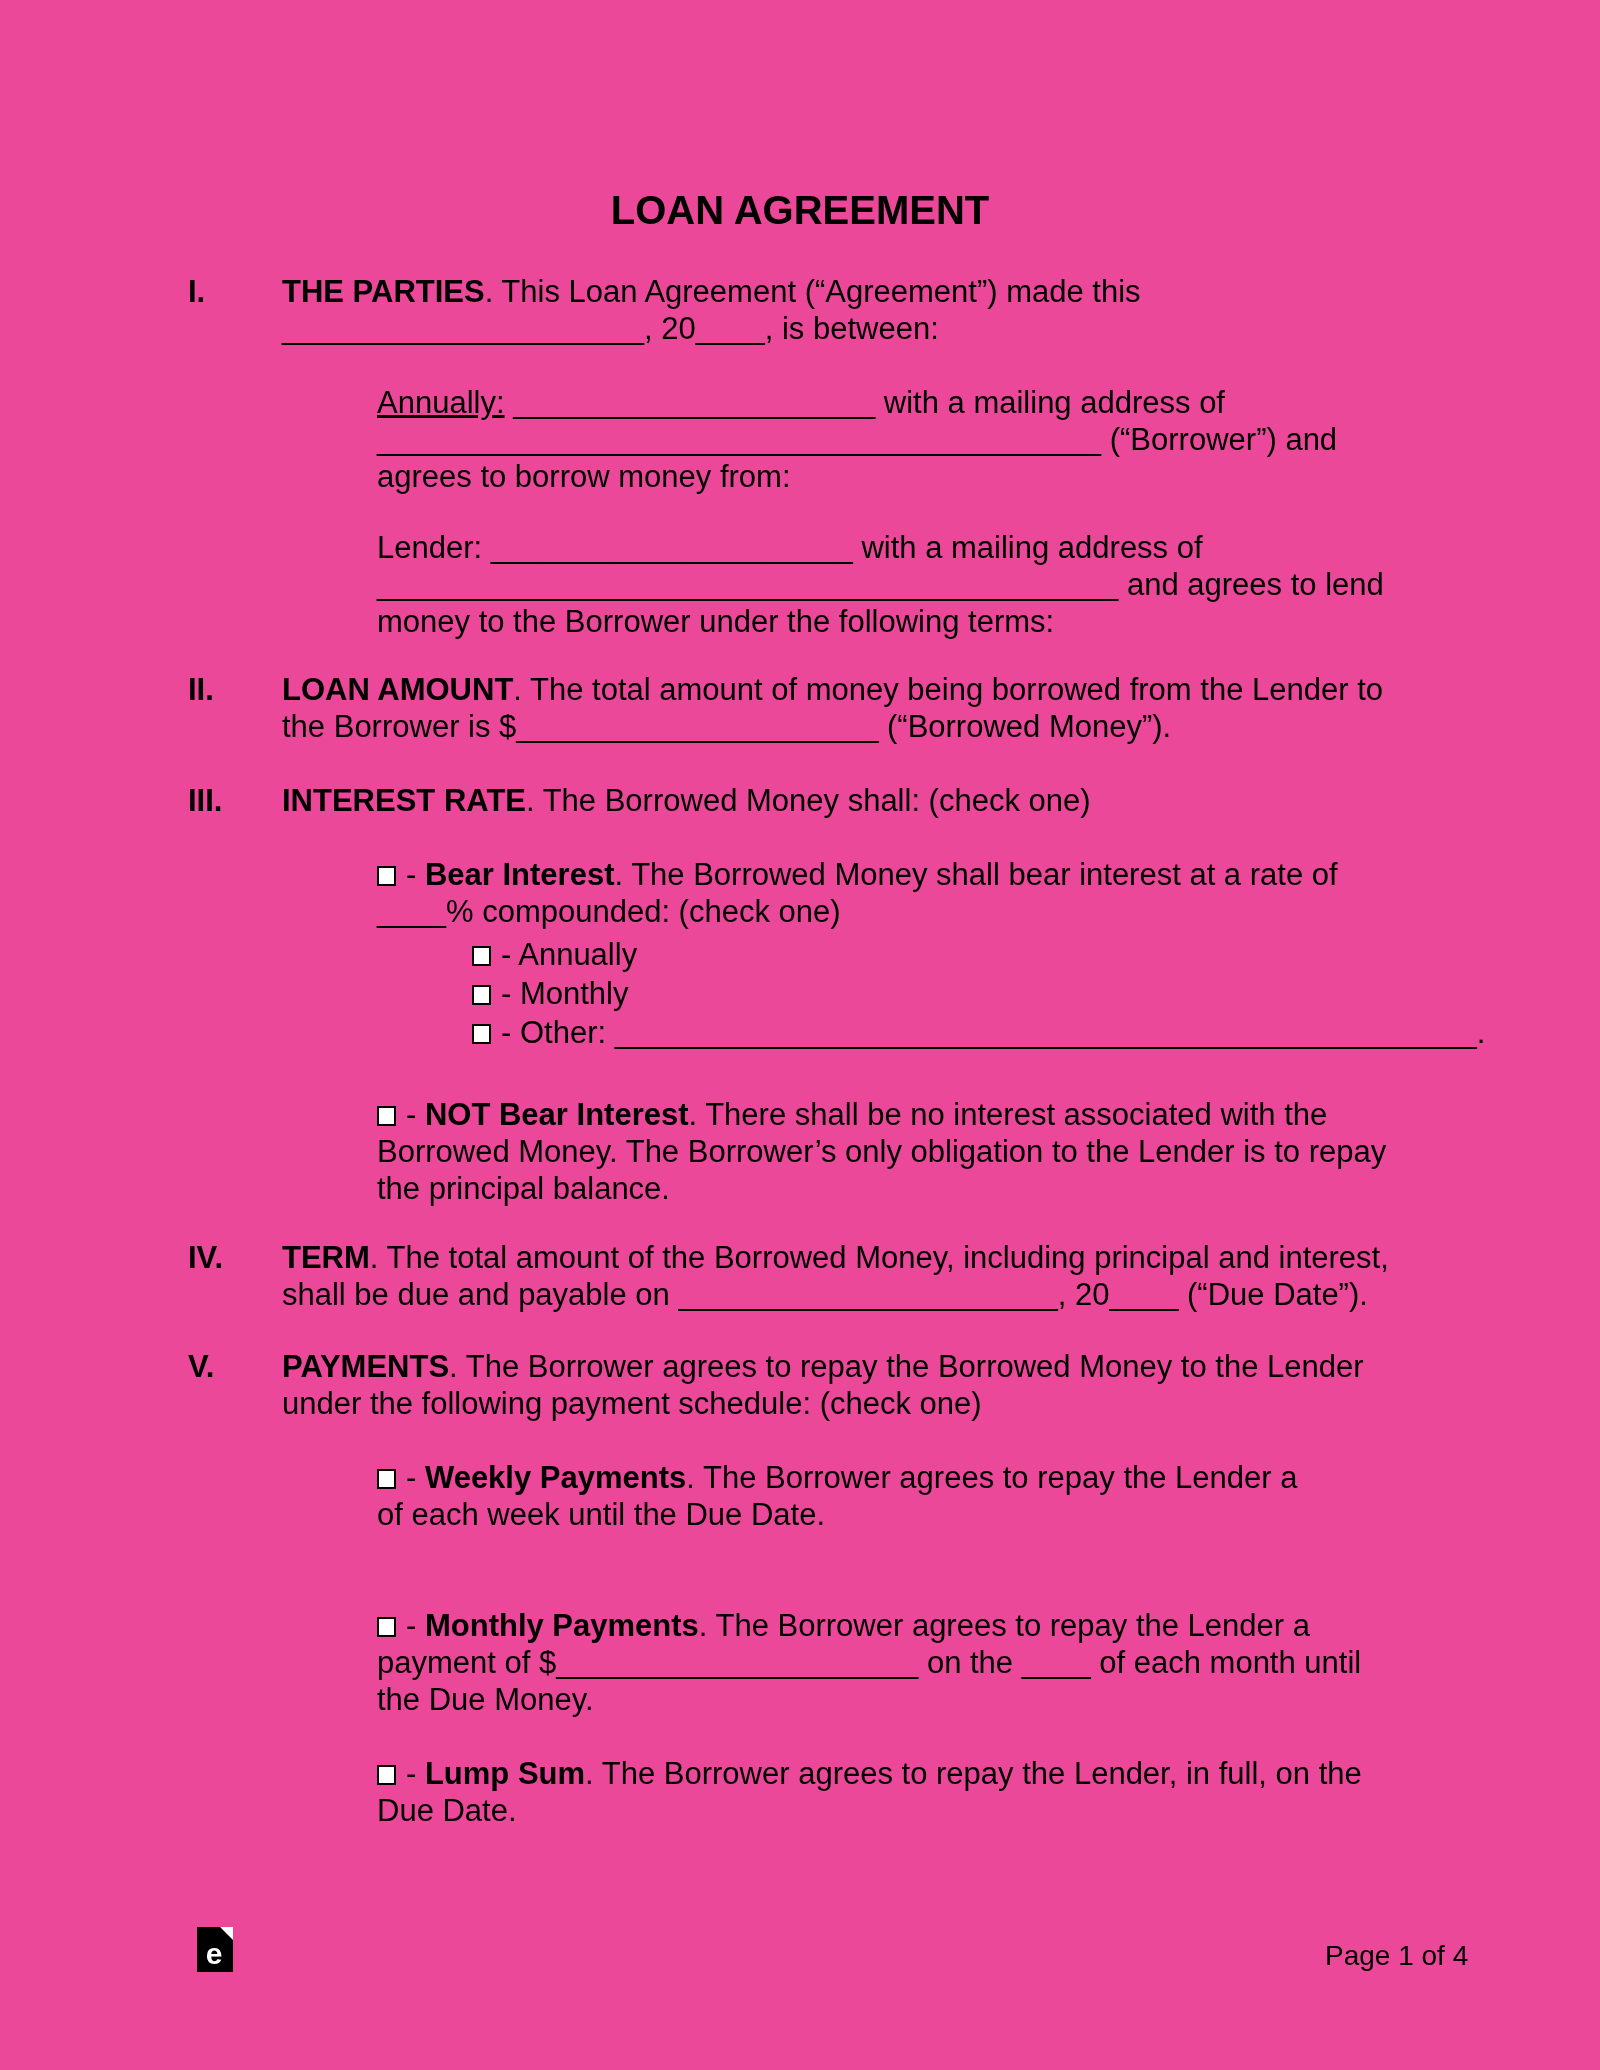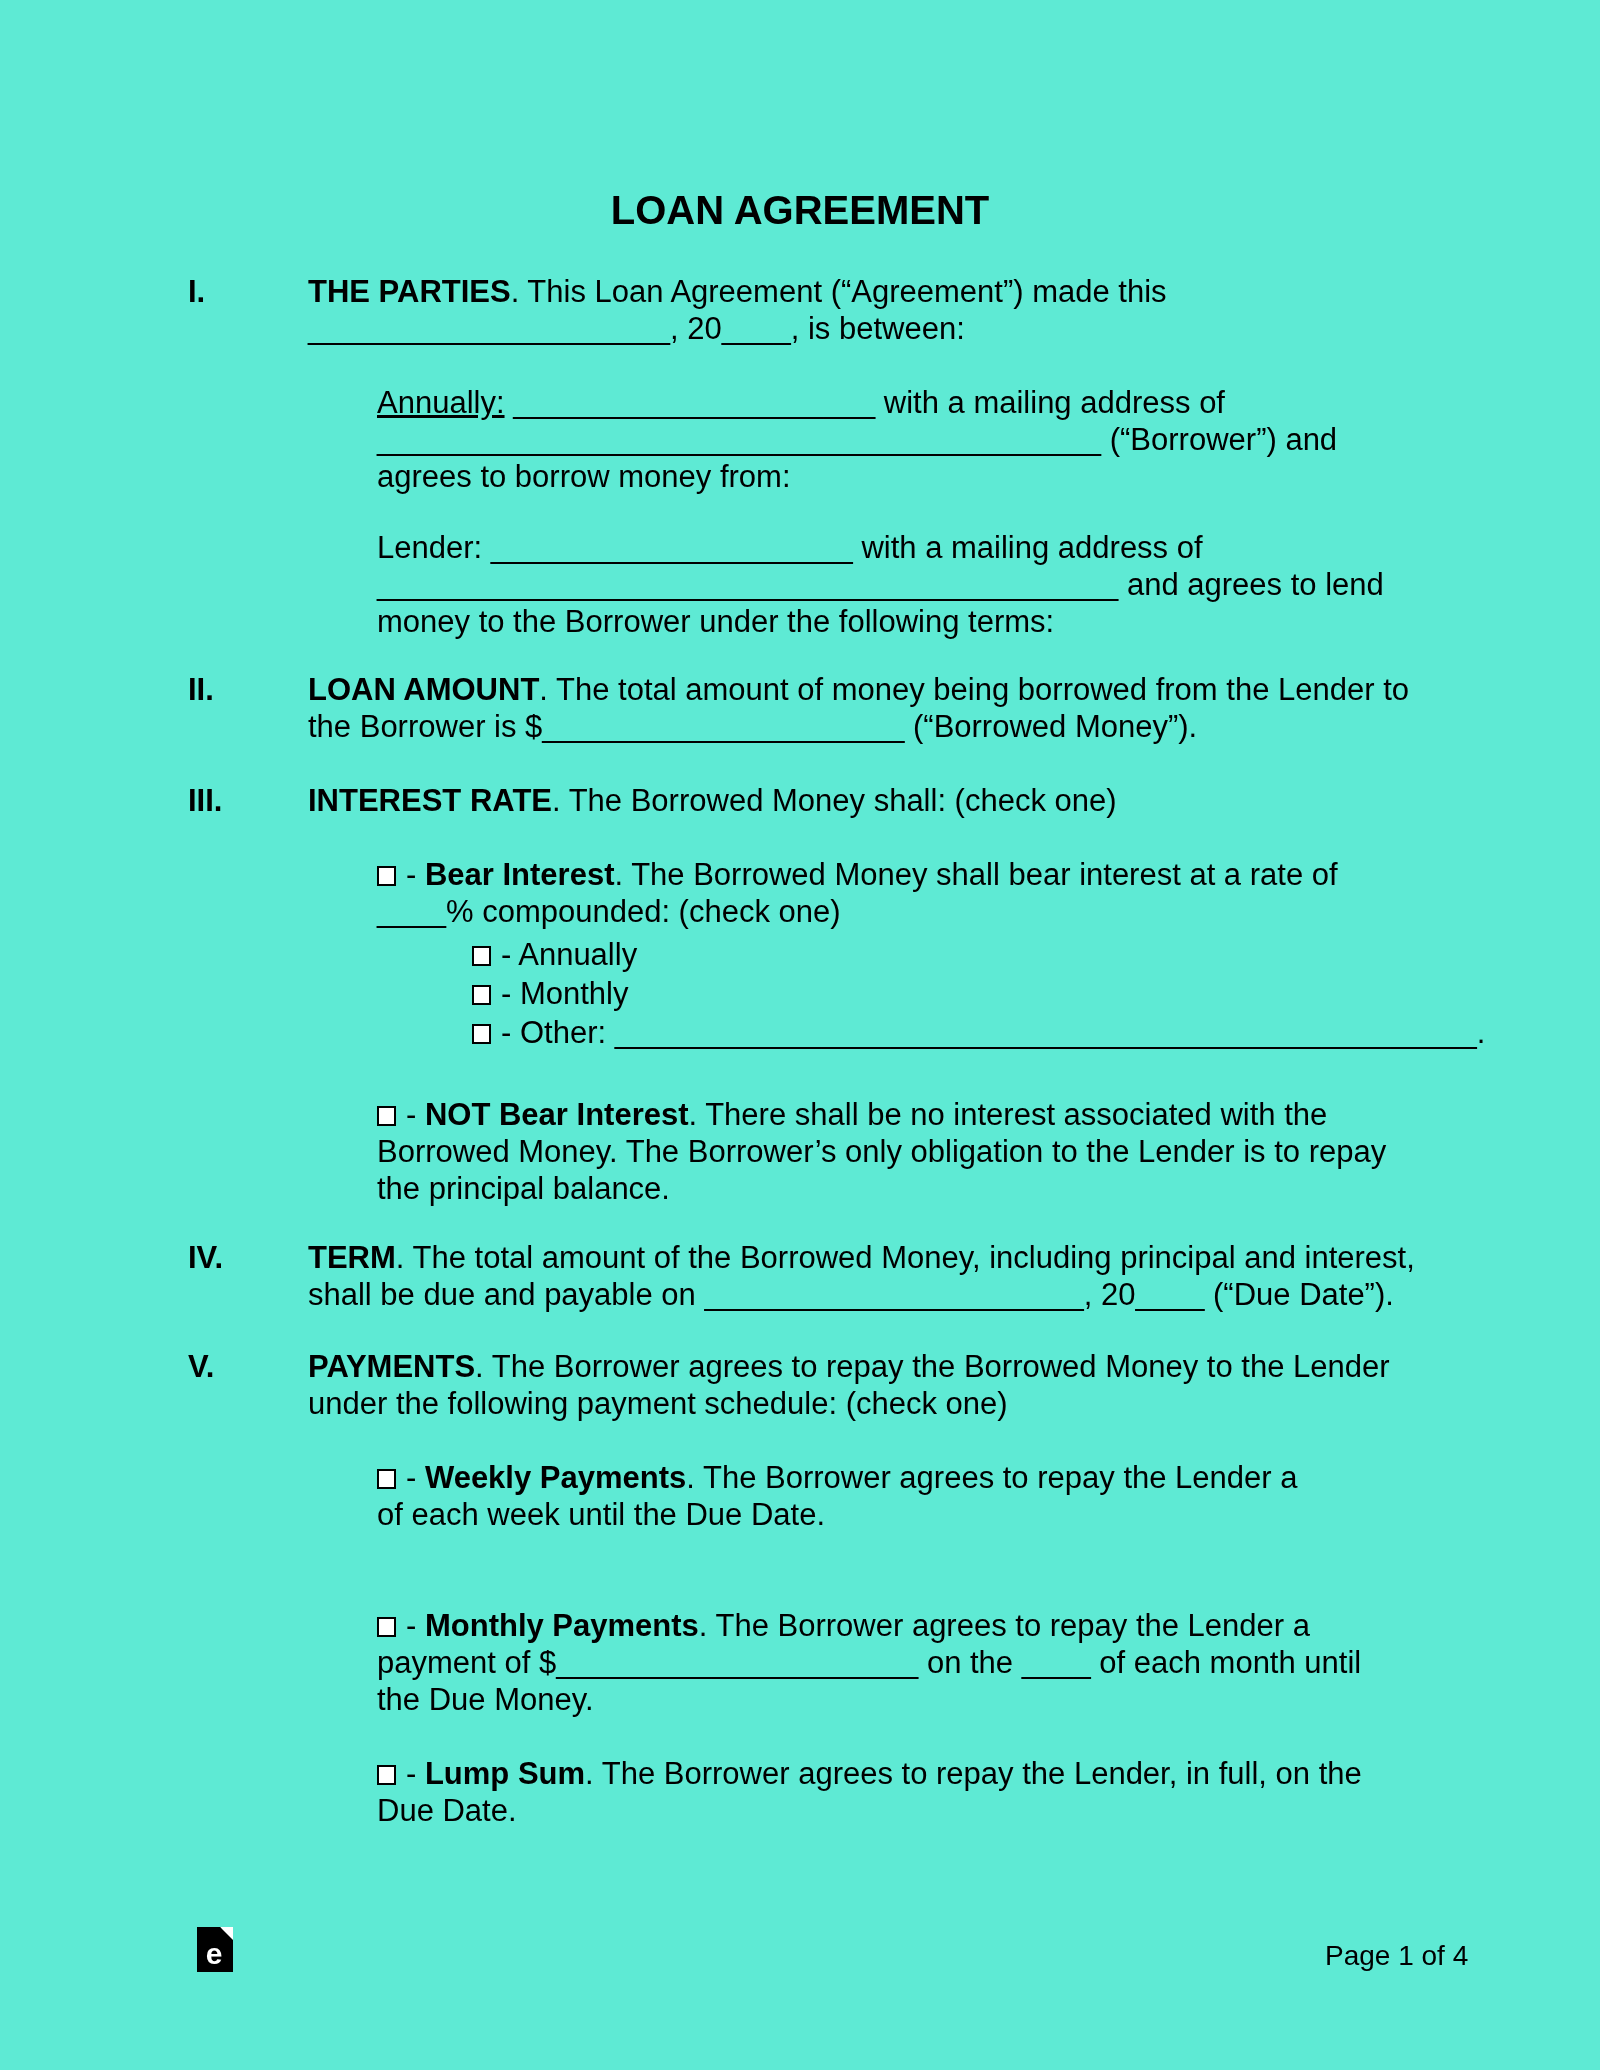--- a/index.html
+++ b/index.html
@@ -1,30 +1,30 @@
 <!DOCTYPE html>
 <html><head>
 <meta charset="utf-8">
 <style>
   html,body { margin:0; padding:0; background:#ffffff; }
   .page {
-    position:relative; width:1600px; height:2070px; background:#5eead4;
+    position:relative; width:1600px; height:2070px; background:#ec4899;
     font-family:"Liberation Sans", sans-serif; font-size:31px; line-height:37px;
     color:#000000; overflow:hidden;
   }
   .ln { white-space:pre; }
   .b  { font-weight:bold; }
   .u  { text-decoration:underline; }
   .title {
     position:absolute; left:0; top:187px; width:100%; text-align:center;
     font-size:40px; line-height:46px; font-weight:bold;
   }
   .sec { position:absolute; left:188px; }
   .sec .num { position:absolute; left:0; top:0; font-weight:bold; }
-  .sec .bd  { margin-left:120px; }
+  .sec .bd  { margin-left:94px; }
   .sub  { position:absolute; left:377px; }
   .sub2 { position:absolute; left:472px; }
   .cb {
     display:inline-block; width:15px; height:16px; border:2.5px solid #000;
     margin-right:10px; vertical-align:-1px; background:#fff;
   }
   .logo {
     position:absolute; left:197px; top:1927px; width:36px; height:45px;
     background:#000;
   }

